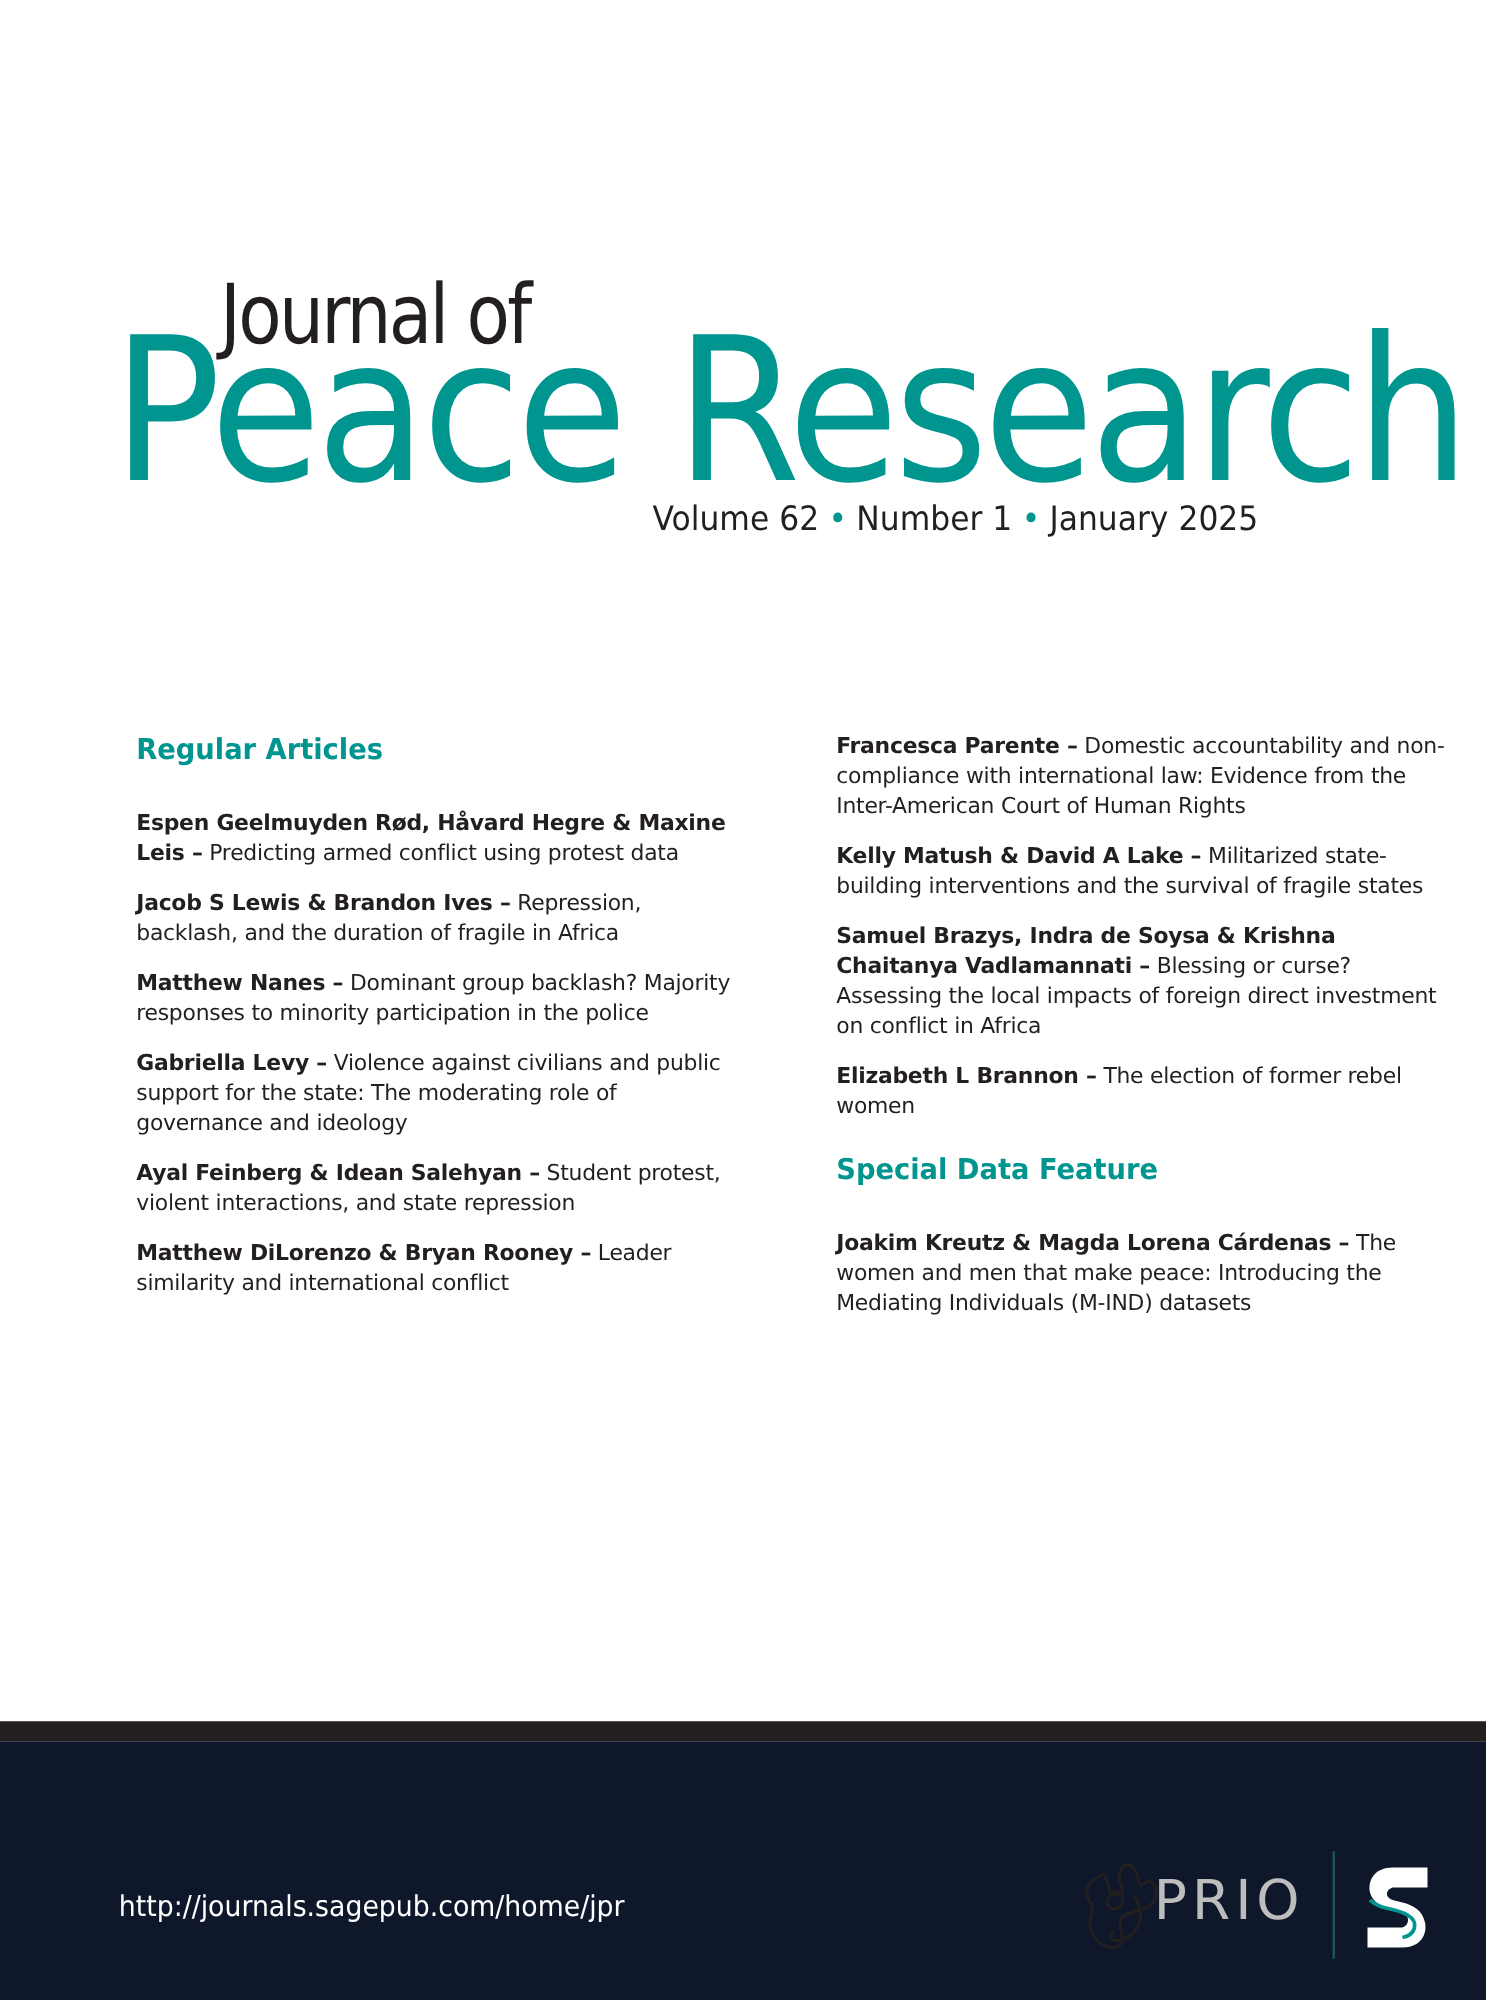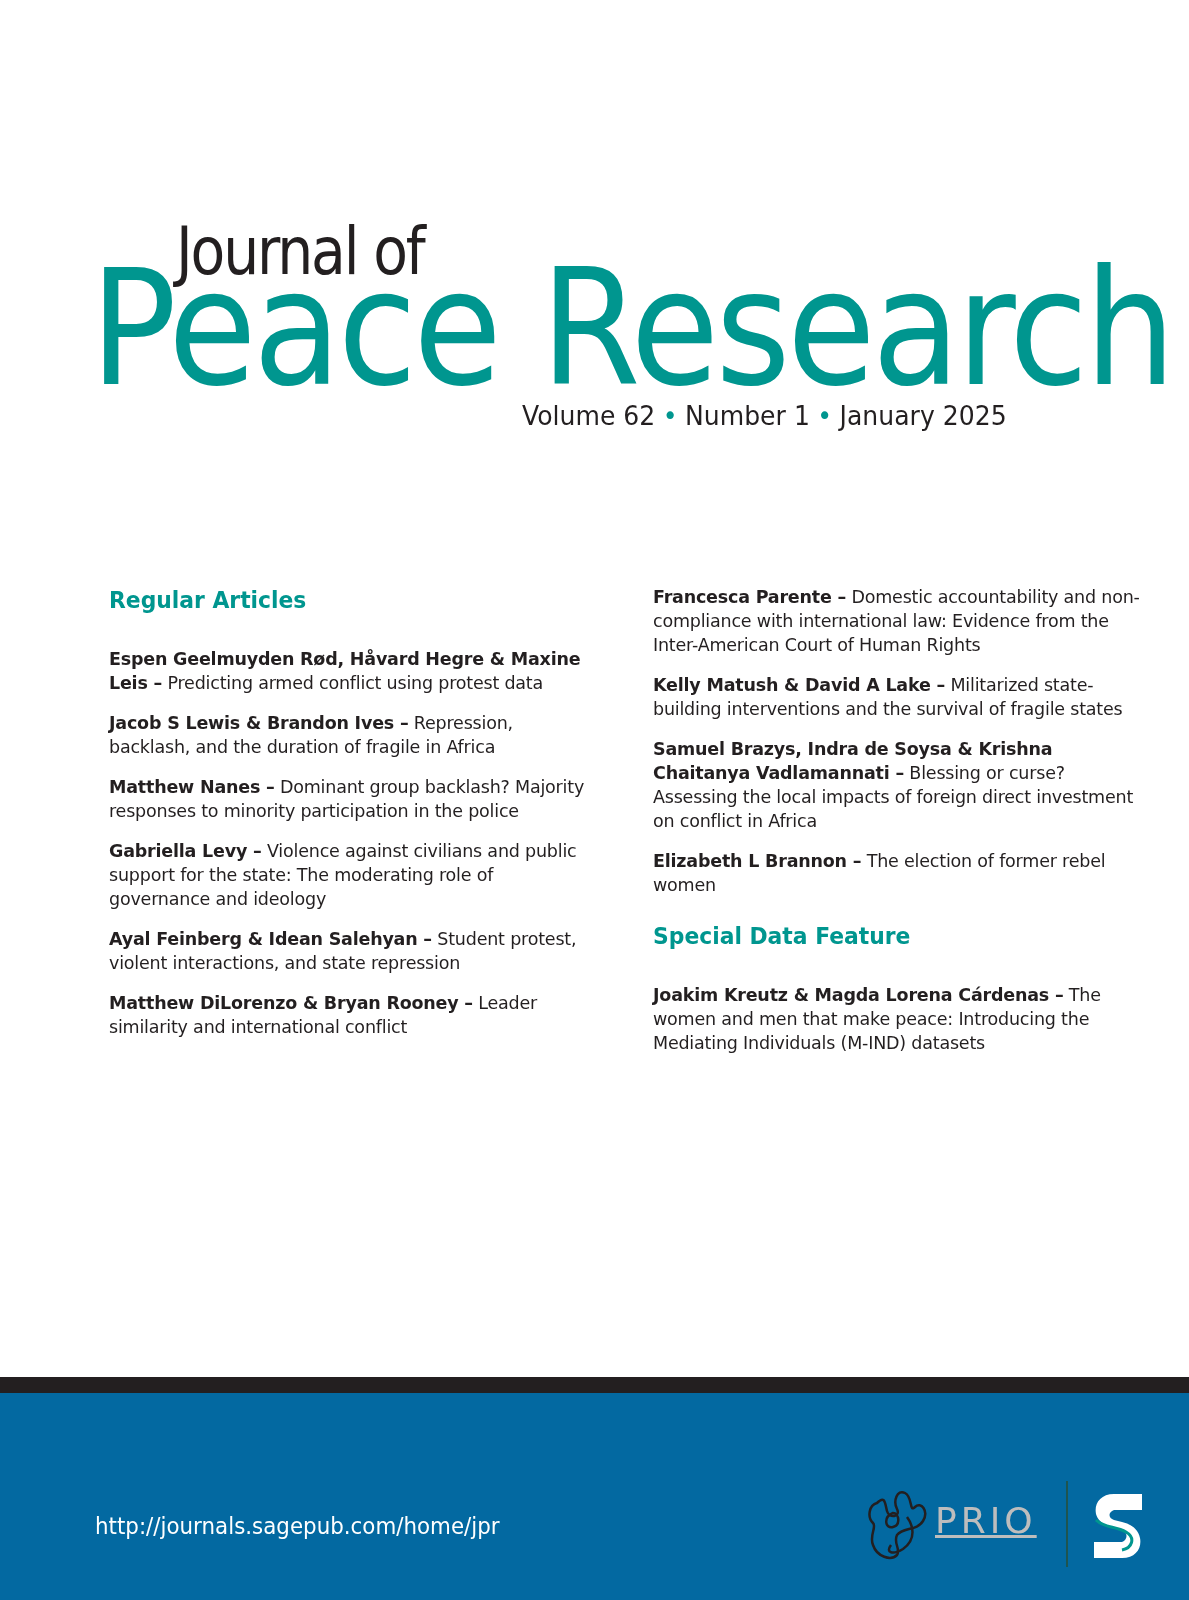--- a/index.html
+++ b/index.html
@@ -23,43 +23,43 @@
   }
   .issue-line {
     position: absolute; left: 522px; top: 399px;
     font-size: 27px; color: #231f20; line-height: 34px; white-space: nowrap;
     transform: scaleX(0.93); transform-origin: left top;
   }
   .issue-line .dot { color: #00968f; padding: 0 8px; }
 
   .col { position: absolute; width: 490px; margin-top: 29px; }
   .col-left { left: 109px; top: 556px; }
-  .col-right { left: 653px; top: 556px; }
+  .col-right { left: 669px; top: 556px; }
   .section-heading {
     font-size: 23px; color: #00968f; line-height: 30px; margin: 0;
     transform: scaleX(0.95); transform-origin: left top; white-space: nowrap;
   }
   .col-left .section-heading { margin-bottom: 32px; }
   .entry {
     font-size: 17.5px; line-height: 24px; margin: 0 0 16px 0; color: #231f20;
     letter-spacing: -0.2px;
   }
   .entry .authors { font-weight: bold; }
   .col-right .section-heading.special { margin-top: 24px; margin-bottom: 32px; }
 
   .dark-band { position: absolute; left: 0; top: 1377px; width: 1189px; height: 16px; background: #231f20; }
-  .footer { position: absolute; left: 0; top: 1393px; width: 1189px; height: 207px; background: #0369a1; }
+  .footer { position: absolute; left: 0; top: 1393px; width: 1189px; height: 207px; background: #0f172a; }
   .footer-url {
     position: absolute; left: 95px; top: 120px; font-size: 23px; color: #ffffff;
     white-space: nowrap; transform: scaleX(0.93); transform-origin: left top;
   }
   .prio-logo { position: absolute; left: 863px; top: 90px; width: 180px; height: 80px; }
   .prio-text {
-    position: absolute; left: 72px; top: 18px; font-size: 36px; color: #bdbdbd;
-    letter-spacing: 4px; line-height: 40px; text-decoration: underline;
+    position: absolute; left: 60px; top: 18px; font-size: 44px; color: #bdbdbd;
+    letter-spacing: 4px; line-height: 40px;
   }
   .logo-divider { position: absolute; left: 1066px; top: 88px; width: 2px; height: 86px; background: #1e5550; }
   .sage-logo { position: absolute; left: 1092px; top: 97px; width: 52px; height: 72px; }
 </style>
 </head>
 <body>
 
 <div class="masthead">
   <div class="journal-of">Journal of</div>
   <div class="peace-research">Peace Research</div>

